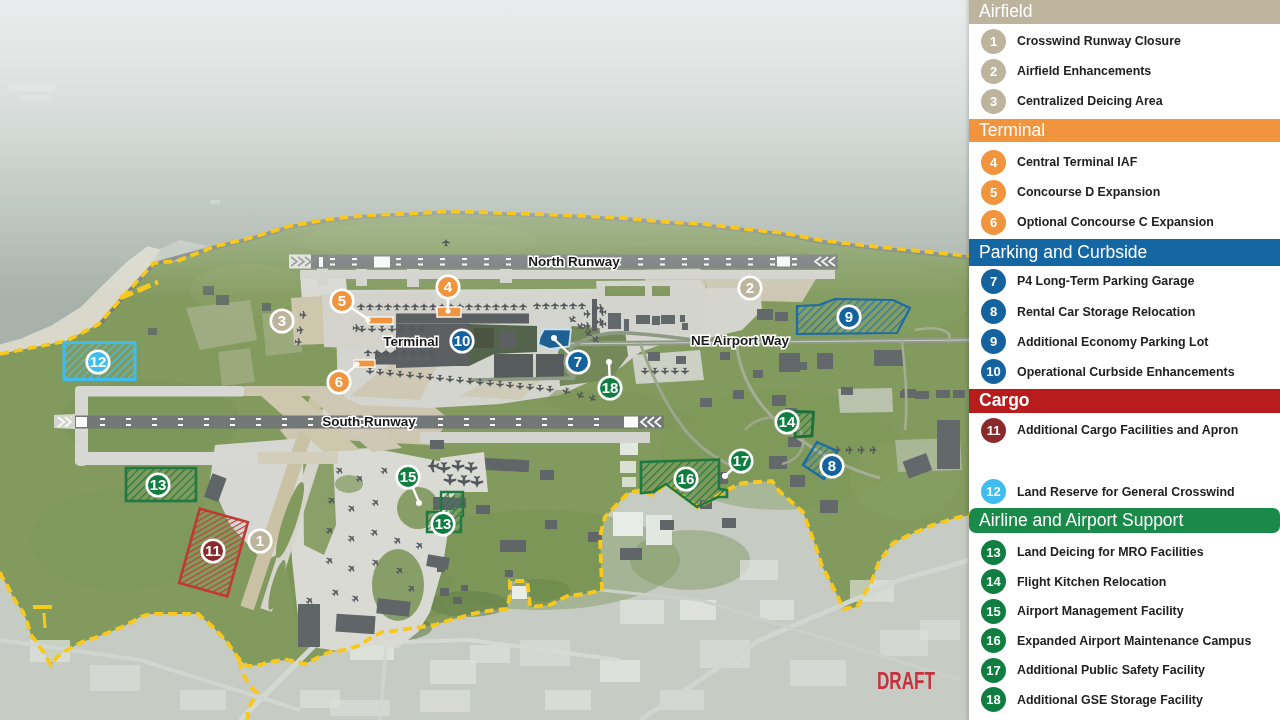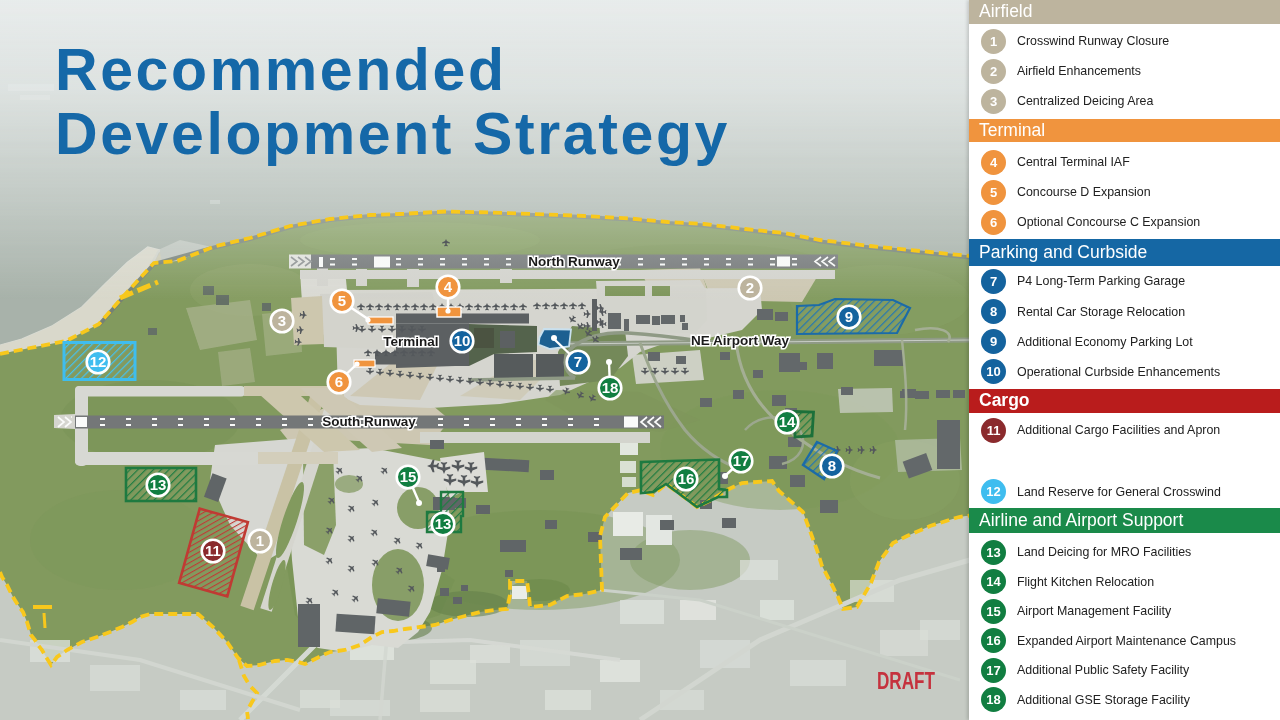--- a/index.html
+++ b/index.html
@@ -3,21 +3,21 @@
 <meta charset="utf-8">
 <style>
   html,body{margin:0;padding:0;width:1280px;height:720px;overflow:hidden;background:#c9cec7;font-family:"Liberation Sans",sans-serif;}
   #stage{position:relative;width:1280px;height:720px;}
   #map{position:absolute;left:0;top:0;}
   #title{position:absolute;left:55px;top:38px;color:#1568a8;font-weight:bold;font-size:59px;line-height:64px;letter-spacing:2.6px;}
   #legend{position:absolute;left:969px;top:0;width:311px;height:720px;background:#ffffff;box-shadow:-2px 0 3px rgba(0,0,0,0.15);}
   .bar{position:absolute;left:0;width:311px;color:#fff;font-size:17.5px;padding-left:10px;box-sizing:border-box;display:flex;align-items:center;}
   .it{position:absolute;left:0;width:311px;height:25px;}
   .ic{position:absolute;left:12px;top:0;width:25px;height:25px;border-radius:50%;color:#fff;font-size:13px;font-weight:bold;text-align:center;line-height:25px;}
-  .tx{position:absolute;left:48px;top:0;height:25px;display:flex;align-items:center;font-size:12.4px;font-weight:normal;color:#212121;white-space:nowrap;}
+  .tx{position:absolute;left:48px;top:0;height:25px;display:flex;align-items:center;font-size:12.4px;font-weight:bold;color:#212121;white-space:nowrap;}
 </style>
 </head>
 <body>
 <div id="stage">
 <svg id="map" width="1280" height="720" viewBox="0 0 1280 720" xmlns="http://www.w3.org/2000/svg">
 <defs>
   <linearGradient id="fog" x1="0" y1="0" x2="0" y2="1">
     <stop offset="0" stop-color="#eef1f2" stop-opacity="0.97"></stop>
     <stop offset="0.3" stop-color="#eef1f2" stop-opacity="0.8"></stop>
     <stop offset="0.65" stop-color="#eef1f2" stop-opacity="0.42"></stop>
@@ -574,21 +574,20 @@
 
 <g>
           <circle cx="610" cy="388" r="11.3" fill="#117e41" stroke="#fff" stroke-width="2.6"></circle>
           <text x="610" y="393.3" fill="#fff">18</text>
         </g>
 </g>
 
 <text x="877" y="689" font-size="24" font-weight="bold" fill="#c5323e" textLength="58" lengthAdjust="spacingAndGlyphs">DRAFT</text>
 </svg>
 
-<div id="title">Recommended<br>Development Strategy</div>
 
 <div id="legend">
 
 <div class="bar" style="top:0px;height:23.7px;background:#bdb49e;">Airfield</div>
 
 <div class="it" style="top:28.5px;">
         <div class="ic" style="background:#bdb49e;">1</div>
         <div class="tx">Crosswind Runway Closure</div>
       </div>
 
@@ -647,21 +646,21 @@
         <div class="ic" style="background:#8b2a2d;">11</div>
         <div class="tx">Additional Cargo Facilities and Apron</div>
       </div>
 
 
 <div class="it" style="top:479.0px;">
         <div class="ic" style="background:#3fbdef;">12</div>
         <div class="tx">Land Reserve for General Crosswind</div>
       </div>
 
-<div class="bar" style="top:507.5px;height:25.5px;background:#1a8a4a;">Airline and Airport Support</div>
+<div class="bar" style="top:507.5px;height:25.5px;background:#1a8a4a;border-radius:7px;">Airline and Airport Support</div>
 
 <div class="it" style="top:539.8px;">
         <div class="ic" style="background:#117e41;">13</div>
         <div class="tx">Land Deicing for MRO Facilities</div>
       </div>
 
 <div class="it" style="top:569.3px;">
         <div class="ic" style="background:#117e41;">14</div>
         <div class="tx">Flight Kitchen Relocation</div>
       </div>

